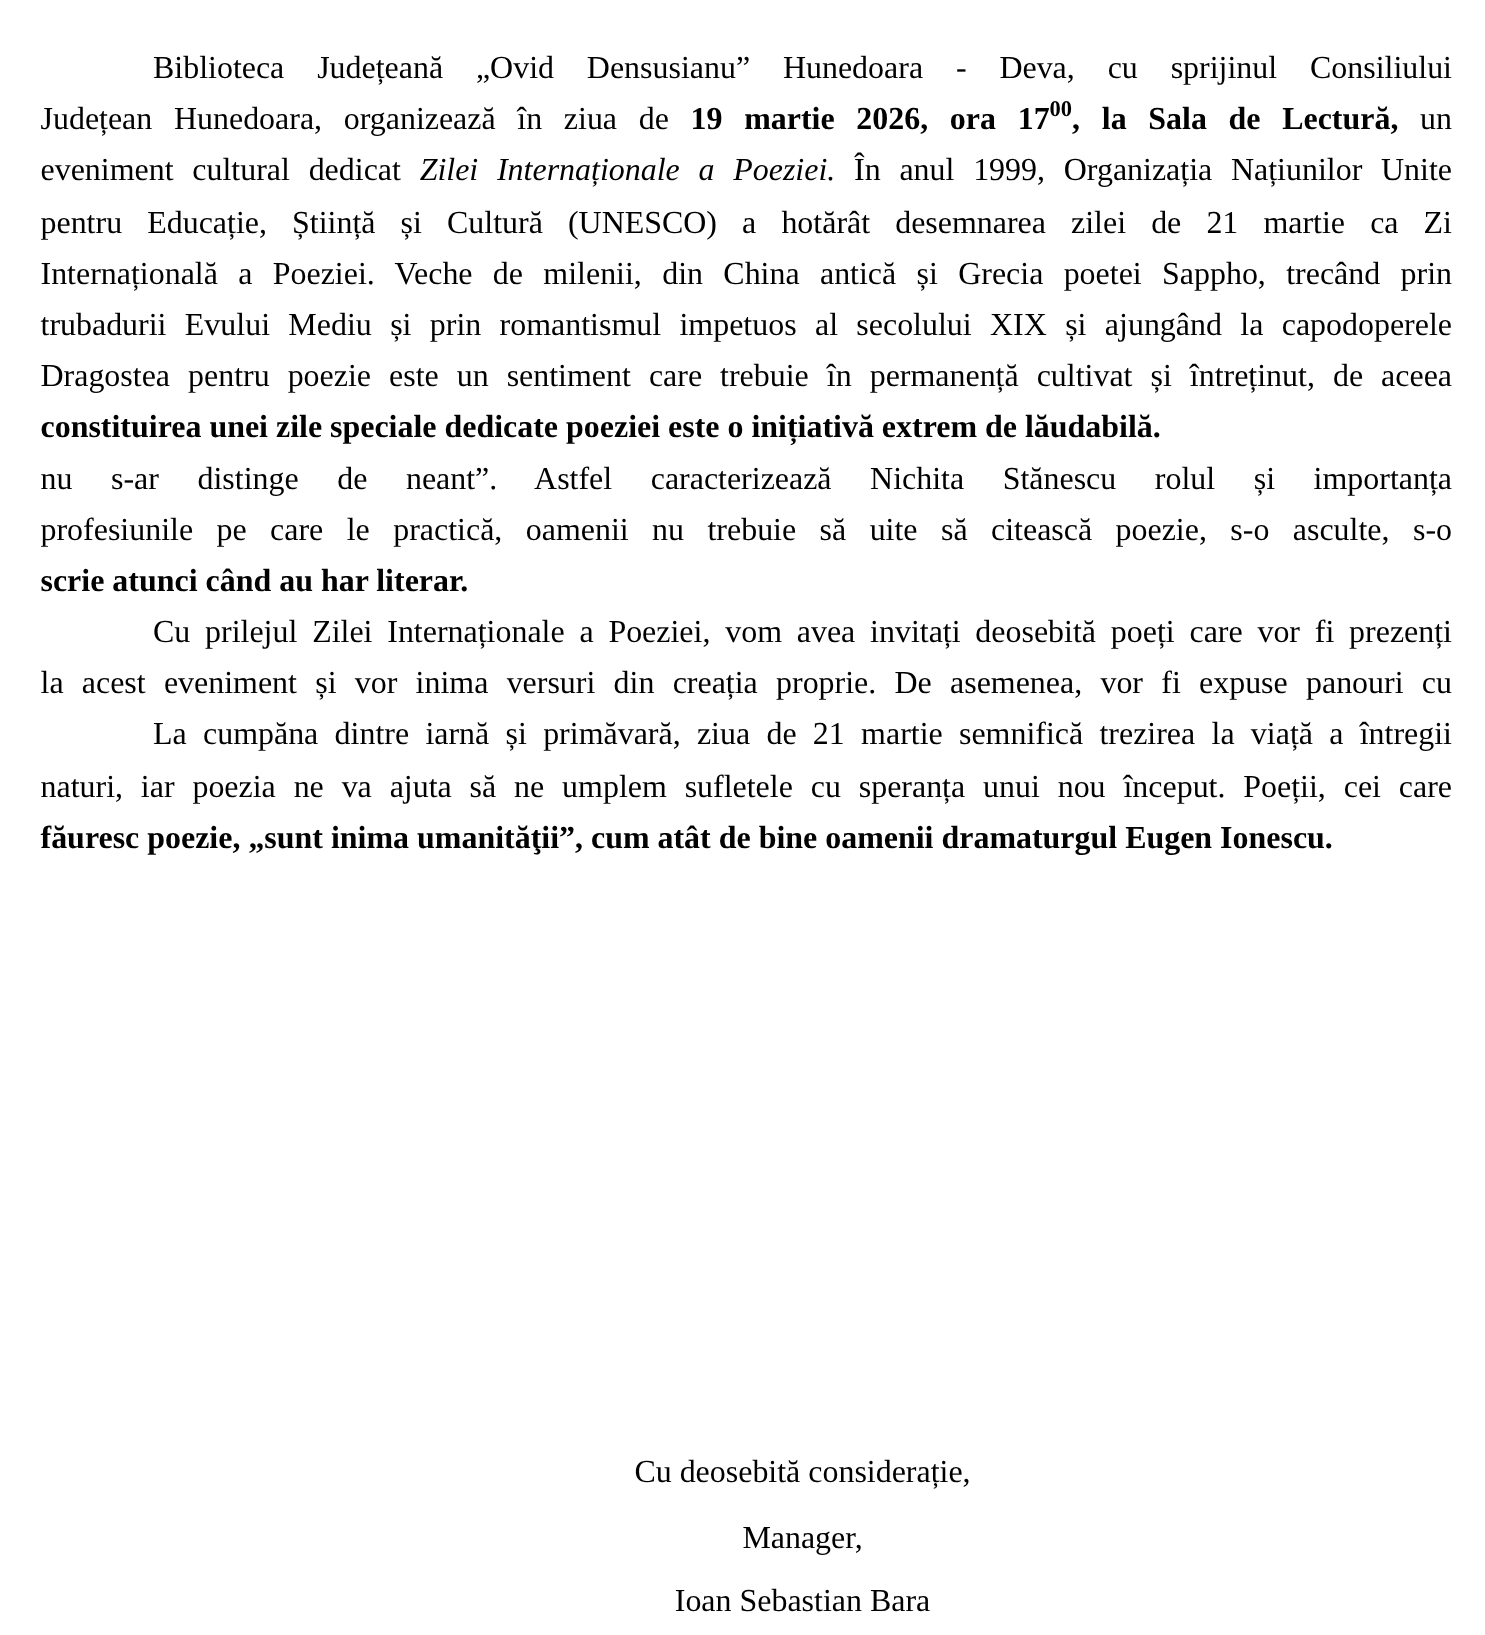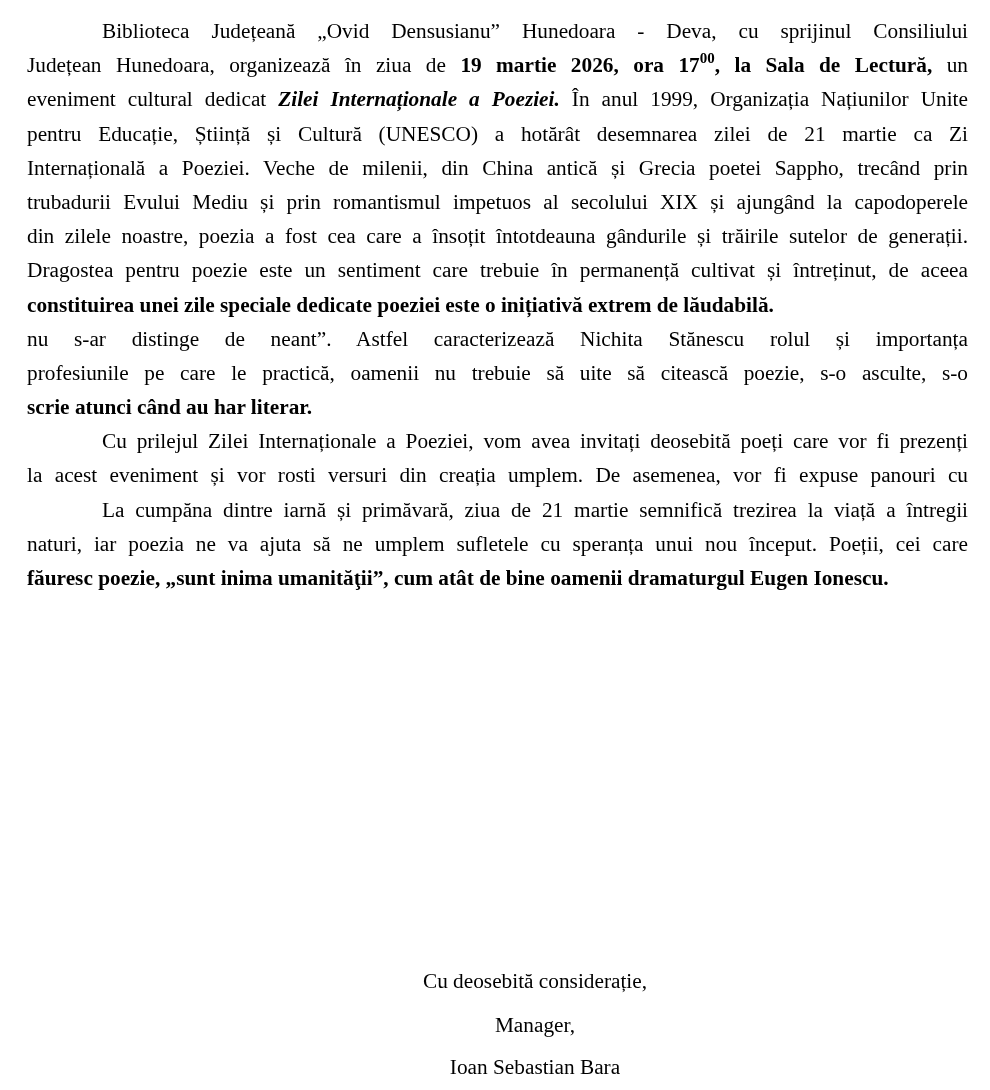--- a/index.html
+++ b/index.html
@@ -11,21 +11,21 @@
       width: 990px;
       height: 1090px;
       overflow: hidden;
       position: relative;
       font-family: "Liberation Serif", "DejaVu Serif", serif;
       color: #000000;
     }
     .page {
       position: absolute;
       left: 27px;
-      top: 14px;
+      top: 28px;
       width: 941px;
     }
     .para {
       margin: 0;
     }
     .line {
       display: block;
       height: 34.2px;
       line-height: 34.2px;
       font-size: 21.3px;
@@ -36,21 +36,21 @@
     }
     .line.indent {
       padding-left: 75px;
       width: 866px;
     }
     .line.last {
       text-align-last: left;
       font-weight: bold;
     }
     .bold { font-weight: bold; }
-    .ital { font-style: italic; font-weight: bold; }
+    .ital { font-style: italic; }
     sup.sup {
       font-size: 15px;
       line-height: 0;
       vertical-align: 9px;
       font-weight: bold;
     }
     .signature {
       position: absolute;
       left: 0;
       width: 1070px;
@@ -67,34 +67,33 @@
 
 <div class="page">
 
   <div class="para">
     <span class="line indent">Biblioteca Județeană „Ovid Densusianu” Hunedoara - Deva, cu sprijinul Consiliului</span>
     <span class="line"><span>Județean Hunedoara, organizează în ziua de </span><span class="bold">19 martie 2026, ora 17</span><sup class="sup">00</sup><span class="bold">, la Sala de Lectură,</span><span> un</span></span>
     <span class="line"><span>eveniment cultural dedicat </span><span class="ital">Zilei Internaționale a Poeziei.</span><span> În anul 1999, Organizația Națiunilor Unite</span></span>
     <span class="line">pentru Educație, Știință și Cultură (UNESCO) a hotărât desemnarea zilei de 21 martie ca Zi</span>
     <span class="line">Internațională a Poeziei. Veche de milenii, din China antică și Grecia poetei Sappho, trecând prin</span>
     <span class="line">trubadurii Evului Mediu și prin romantismul impetuos al secolului XIX și ajungând la capodoperele</span>
-    <span class="line">din zilele noastre, poezia a fost cea care a însoțit întotdeauna gândurile și trăirile sutelor de generații.</span>
     <span class="line">Dragostea pentru poezie este un sentiment care trebuie în permanență cultivat și întreținut, de aceea</span>
     <span class="line last">constituirea unei zile speciale dedicate poeziei este o inițiativă extrem de lăudabilă.</span>
   </div>
 
   <div class="para">
     <span class="line">nu s-ar distinge de neant”. Astfel caracterizează Nichita Stănescu rolul și importanța</span>
     <span class="line">profesiunile pe care le practică, oamenii nu trebuie să uite să citească poezie, s-o asculte, s-o</span>
     <span class="line last">scrie atunci când au har literar.</span>
   </div>
 
   <div class="para">
     <span class="line indent">Cu prilejul Zilei Internaționale a Poeziei, vom avea invitați deosebită poeți care vor fi prezenți</span>
-    <span class="line">la acest eveniment și vor rosti versuri din creația umplem. De asemenea, vor fi expuse panouri cu</span>
+    <span class="line">la acest eveniment și vor inima versuri din creația proprie. De asemenea, vor fi expuse panouri cu</span>
   </div>
 
   <div class="para">
     <span class="line indent">La cumpăna dintre iarnă și primăvară, ziua de 21 martie semnifică trezirea la viață a întregii</span>
     <span class="line">naturi, iar poezia ne va ajuta să ne umplem sufletele cu speranța unui nou început. Poeții, cei care</span>
     <span class="line last">făuresc poezie, „sunt inima umanităţii”, cum atât de bine oamenii dramaturgul Eugen Ionescu.</span>
   </div>
 
 </div>
 

